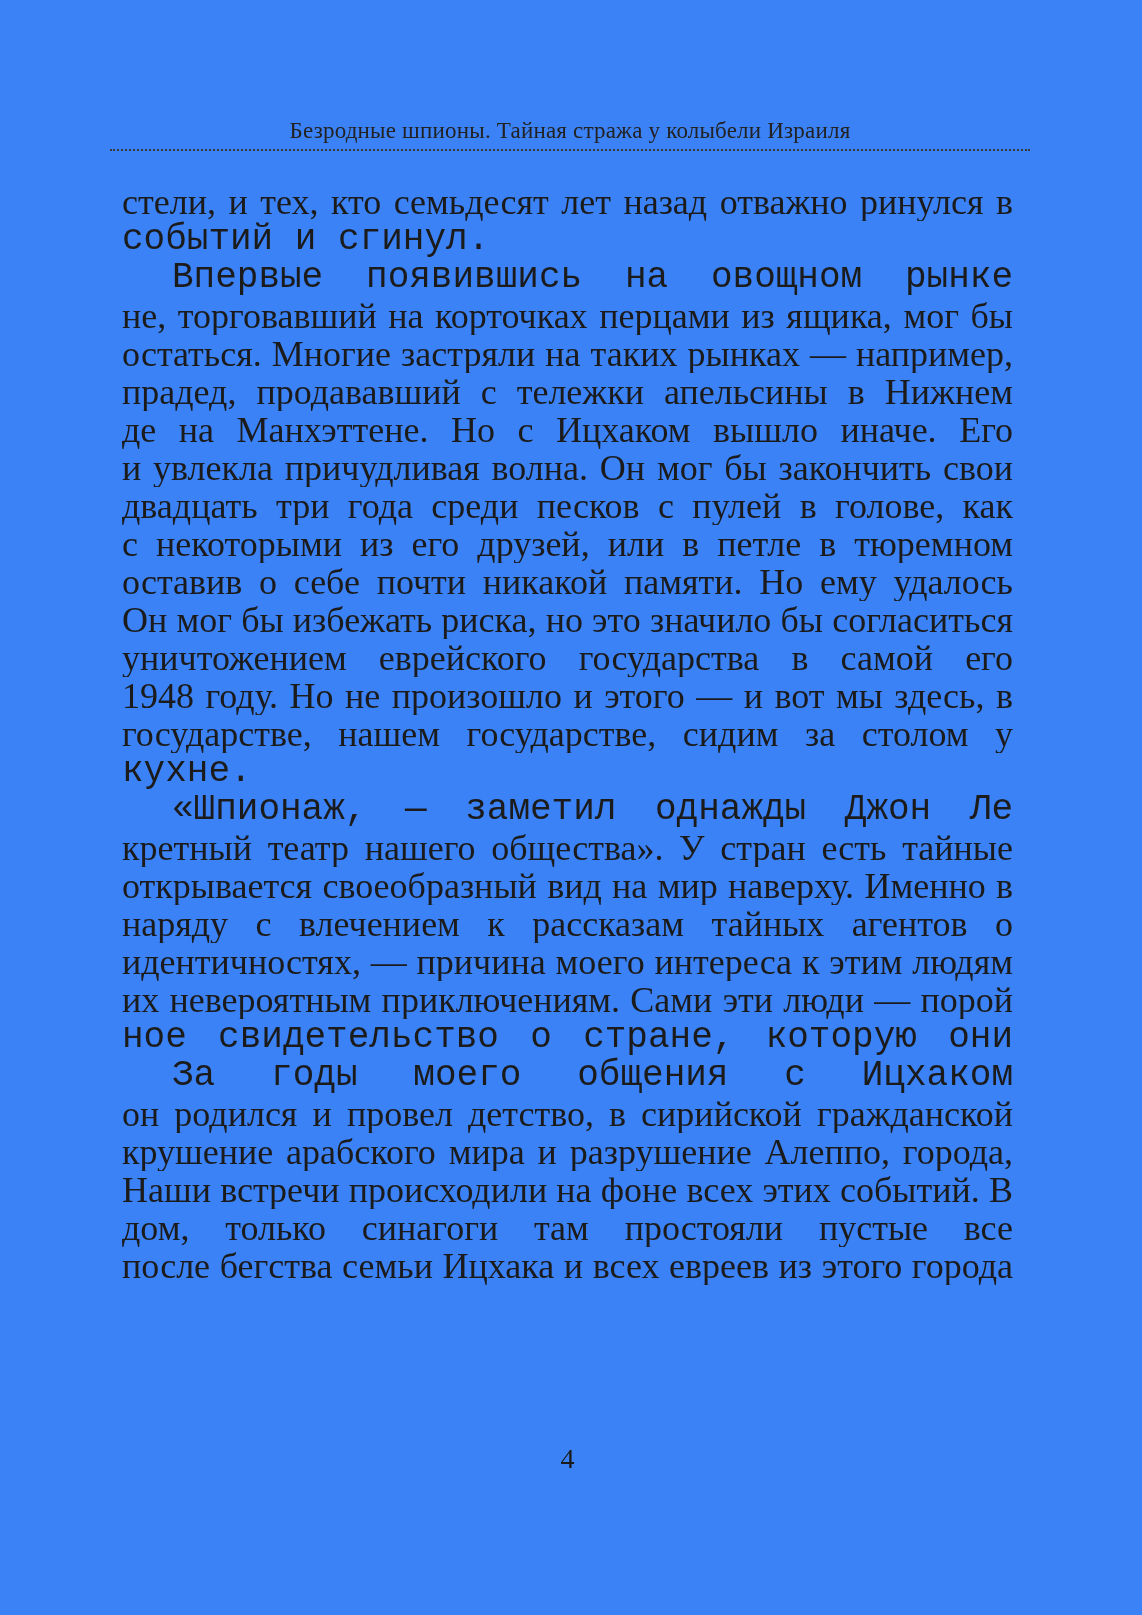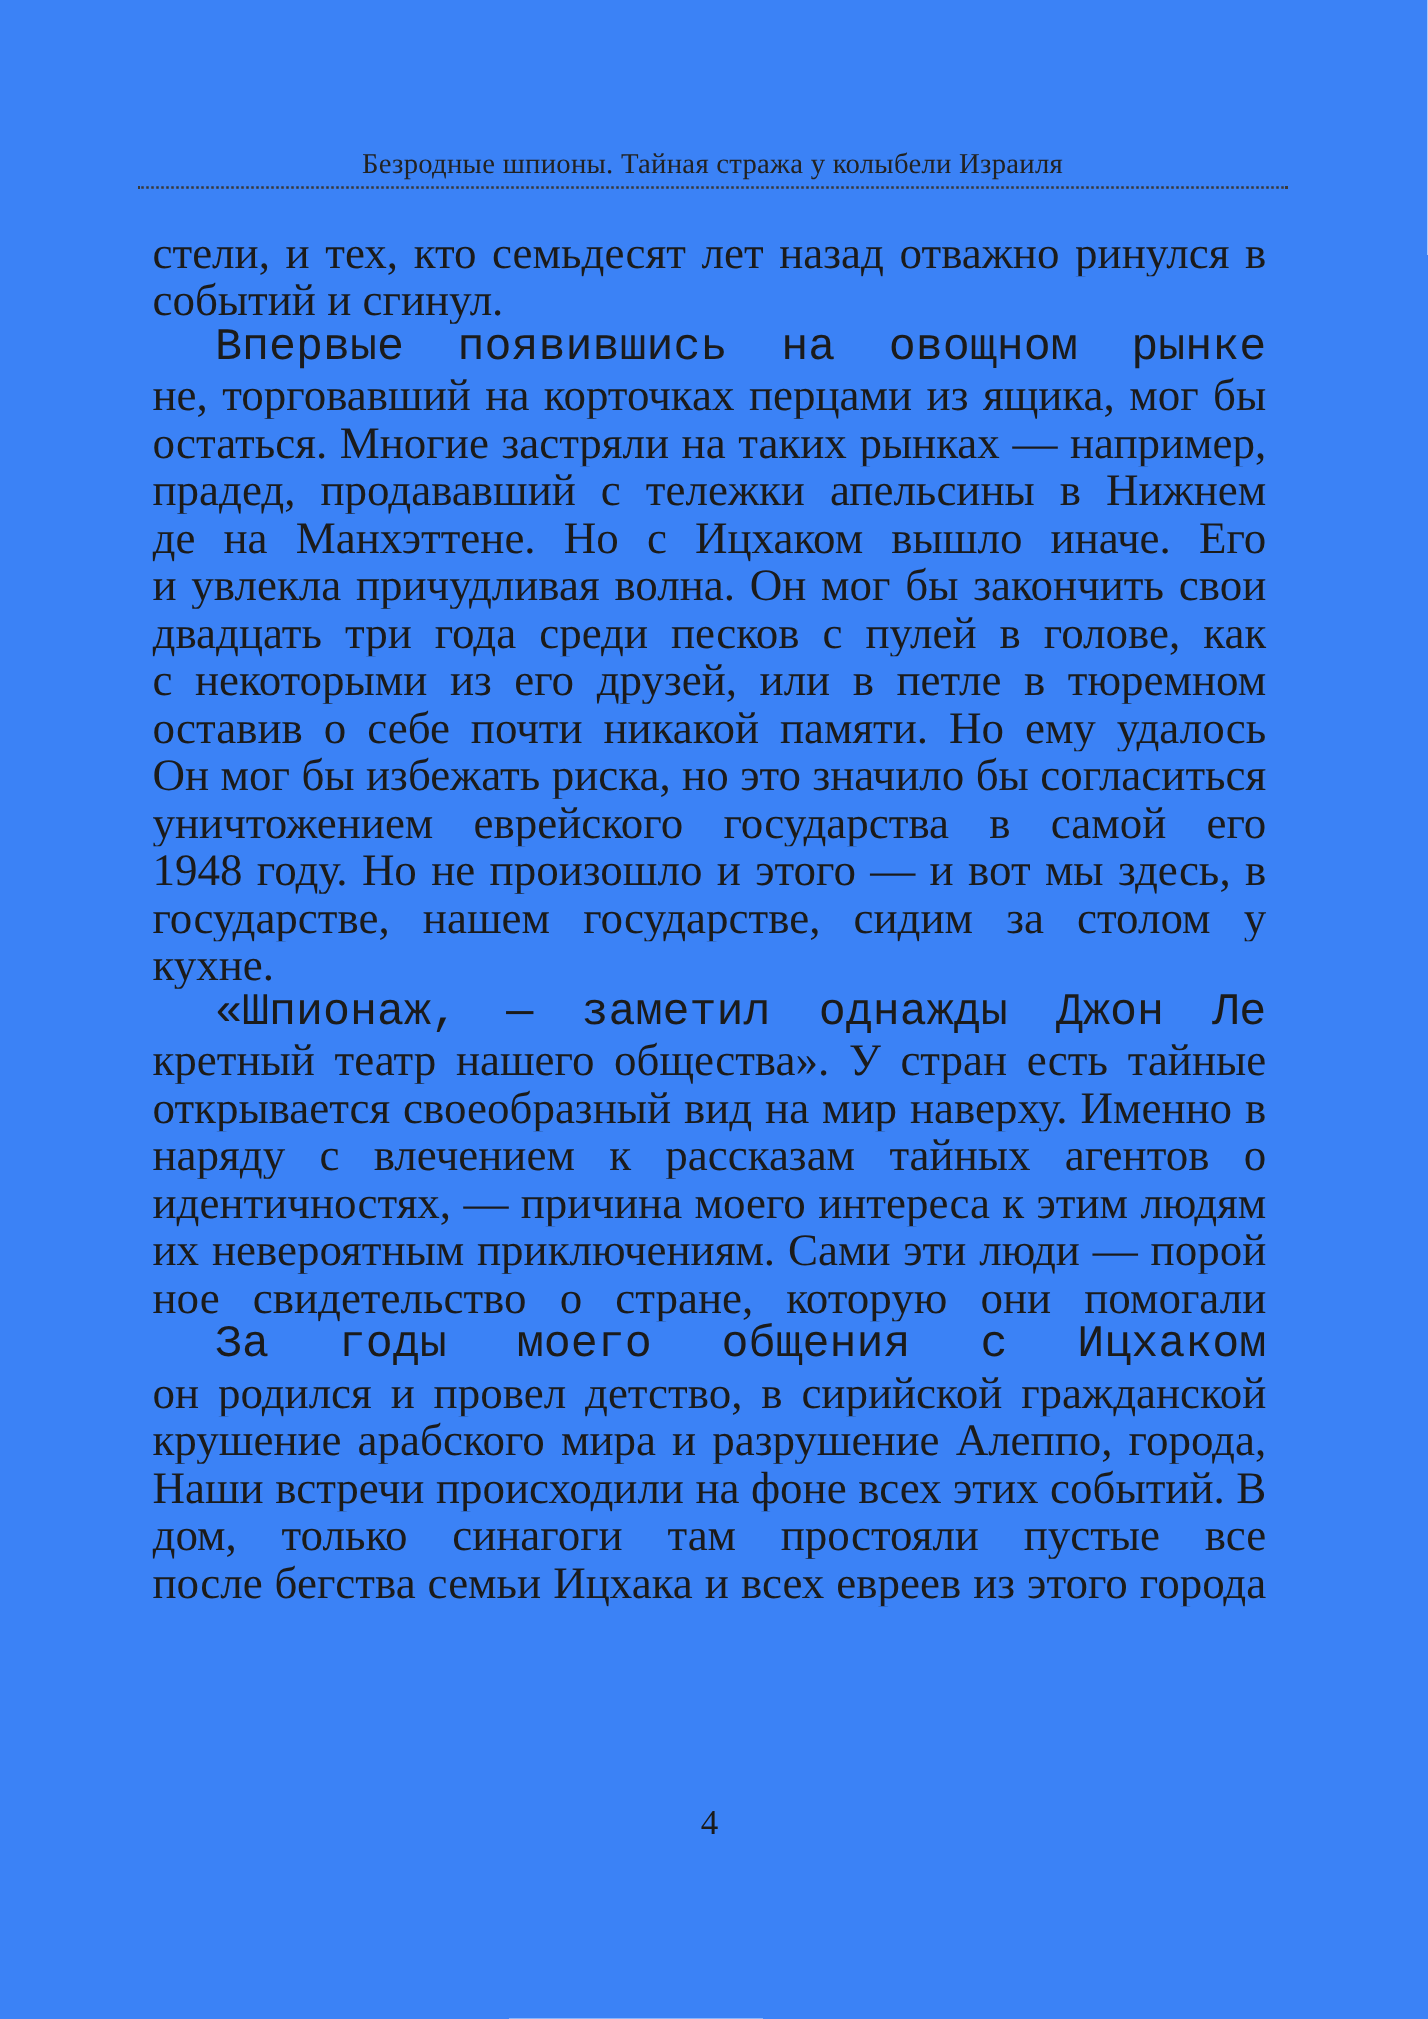--- a/index.html
+++ b/index.html
@@ -44,21 +44,21 @@
   }
   .para { margin: 0; padding: 0; }
   .line {
     text-align: justify;
     text-align-last: justify;
     white-space: normal;
     overflow: hidden;
     height: 38px;
   }
   .line.first { text-indent: 50px; font-family: Liberation Mono, monospace; }
-  .line.last { text-align-last: left; }
+  .line.last { text-align-last: left; font-family: Liberation Mono, monospace; }
   .page-number {
     position: absolute;
     left: 122px;
     top: 1443px;
     width: 891px;
     text-align: center;
     font-size: 28px;
     color: #1b1b1b;
   }
 </style>

